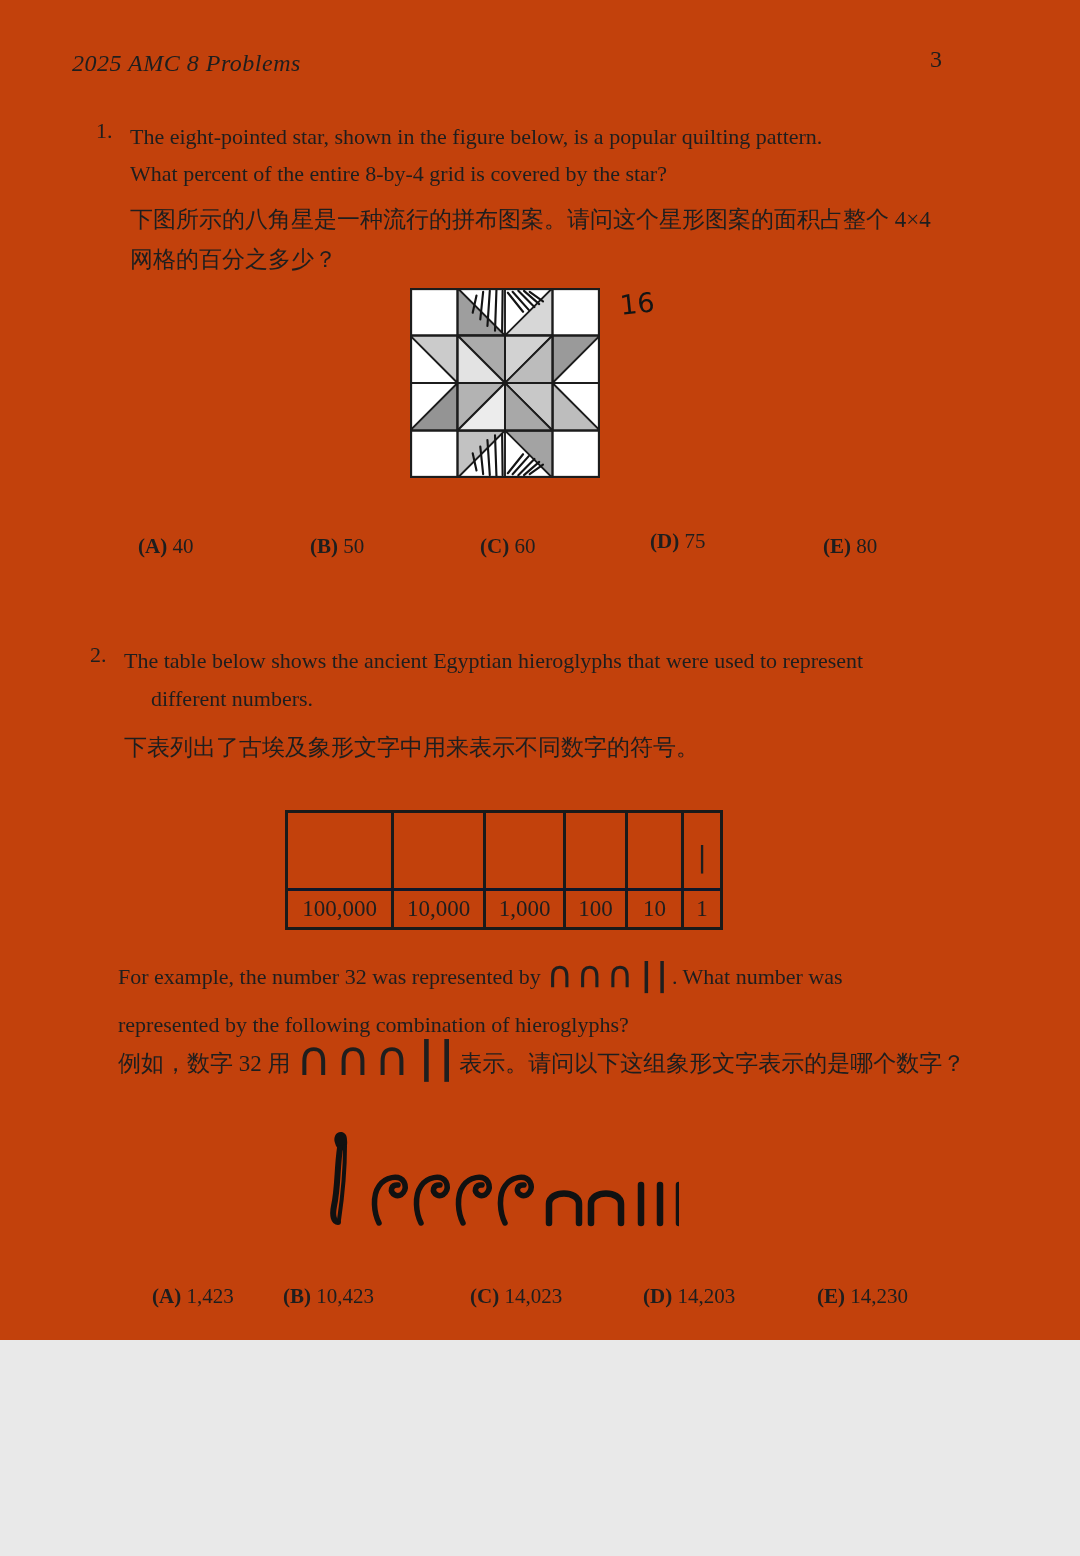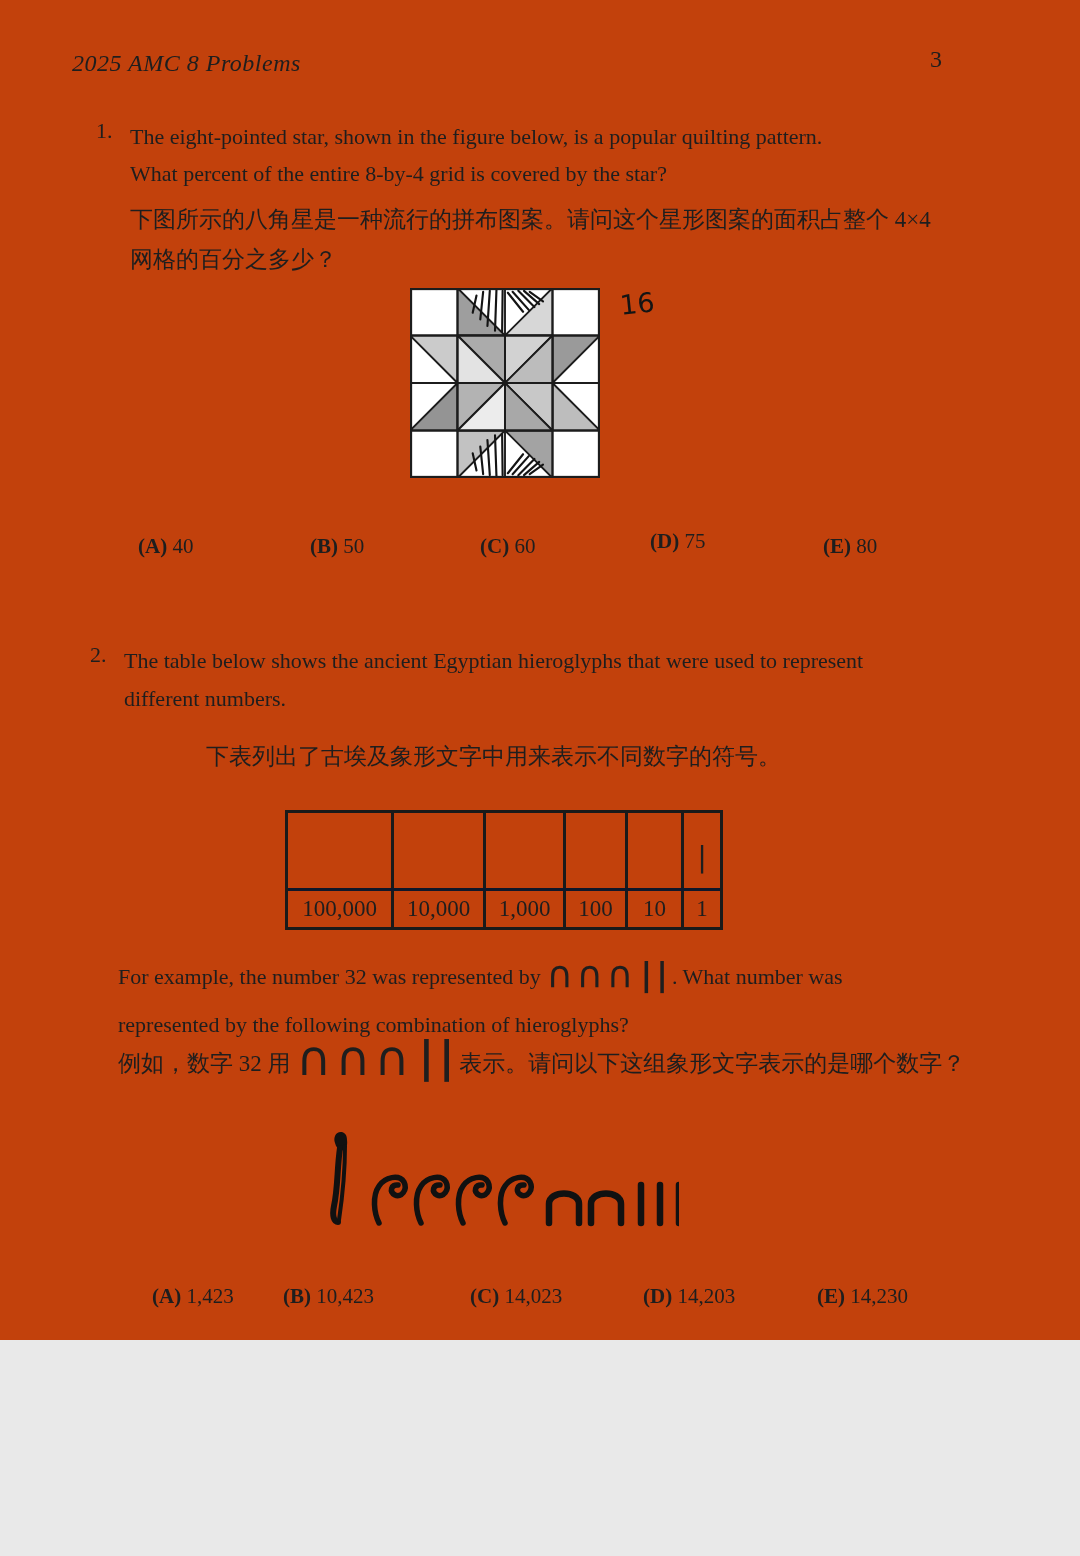--- a/index.html
+++ b/index.html
@@ -118,22 +118,22 @@
     <span class="opt" style="left:310px;text-align:center;"><b>(B)</b> <span>50</span></span>
     <span class="opt" style="left:480px;"><b>(C)</b> <span>60</span></span>
     <span class="opt" style="left:650px;top:-5px;"><b>(D)</b> <span>75</span></span>
     <span class="opt" style="left:823px;"><b>(E)</b> <span>80</span></span>
   </div>
 
   <div class="abs qwrap" style="left:90px;top:642px;">
     <div class="qnum">2.</div>
     <div>
       <div class="en" style="line-height:38px;">The table below shows the ancient Egyptian hieroglyphs that were used to represent</div>
-      <div class="en" style="line-height:38px;">different numbers.</div>
-      <div class="zh" style="margin-top:19px;text-align:center;">下表列出了古埃及象形文字中用来表示不同数字的符号。</div>
+      <div class="en" style="line-height:38px;margin-left:27px;">different numbers.</div>
+      <div class="zh" style="margin-top:10px;">下表列出了古埃及象形文字中用来表示不同数字的符号。</div>
     </div>
   </div>
 
   <div class="abs htable" style="left:285px;top:810px;">
     <div class="trow glyphs">
       <div class="tcell c0"></div>
       <div class="tcell c1"></div>
       <div class="tcell c2"></div>
       <div class="tcell c3"></div>
       <div class="tcell c4"></div>

